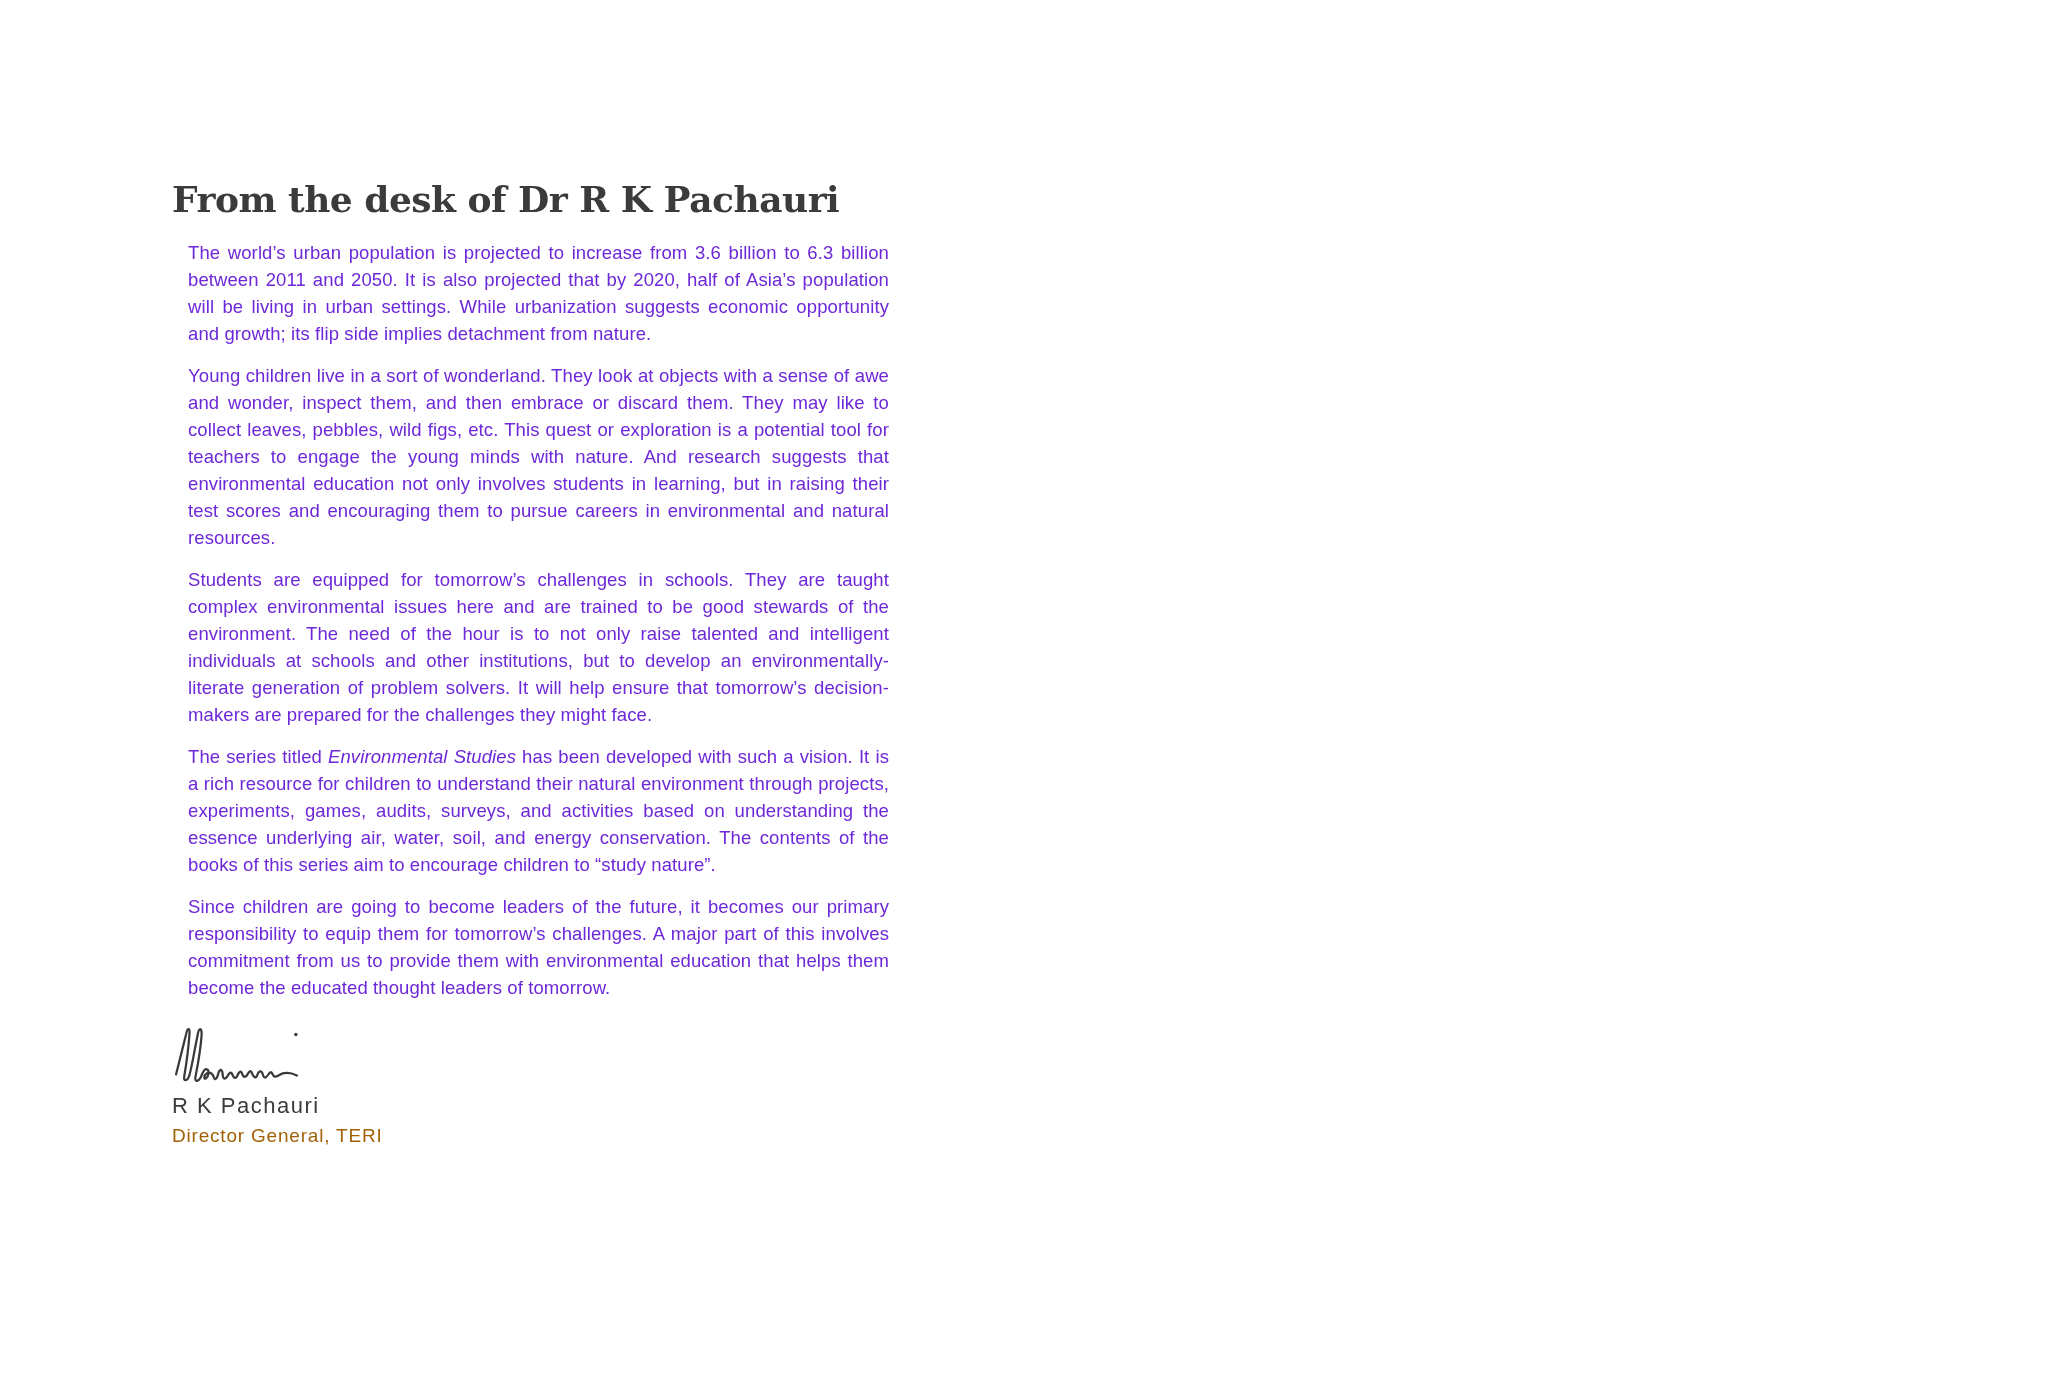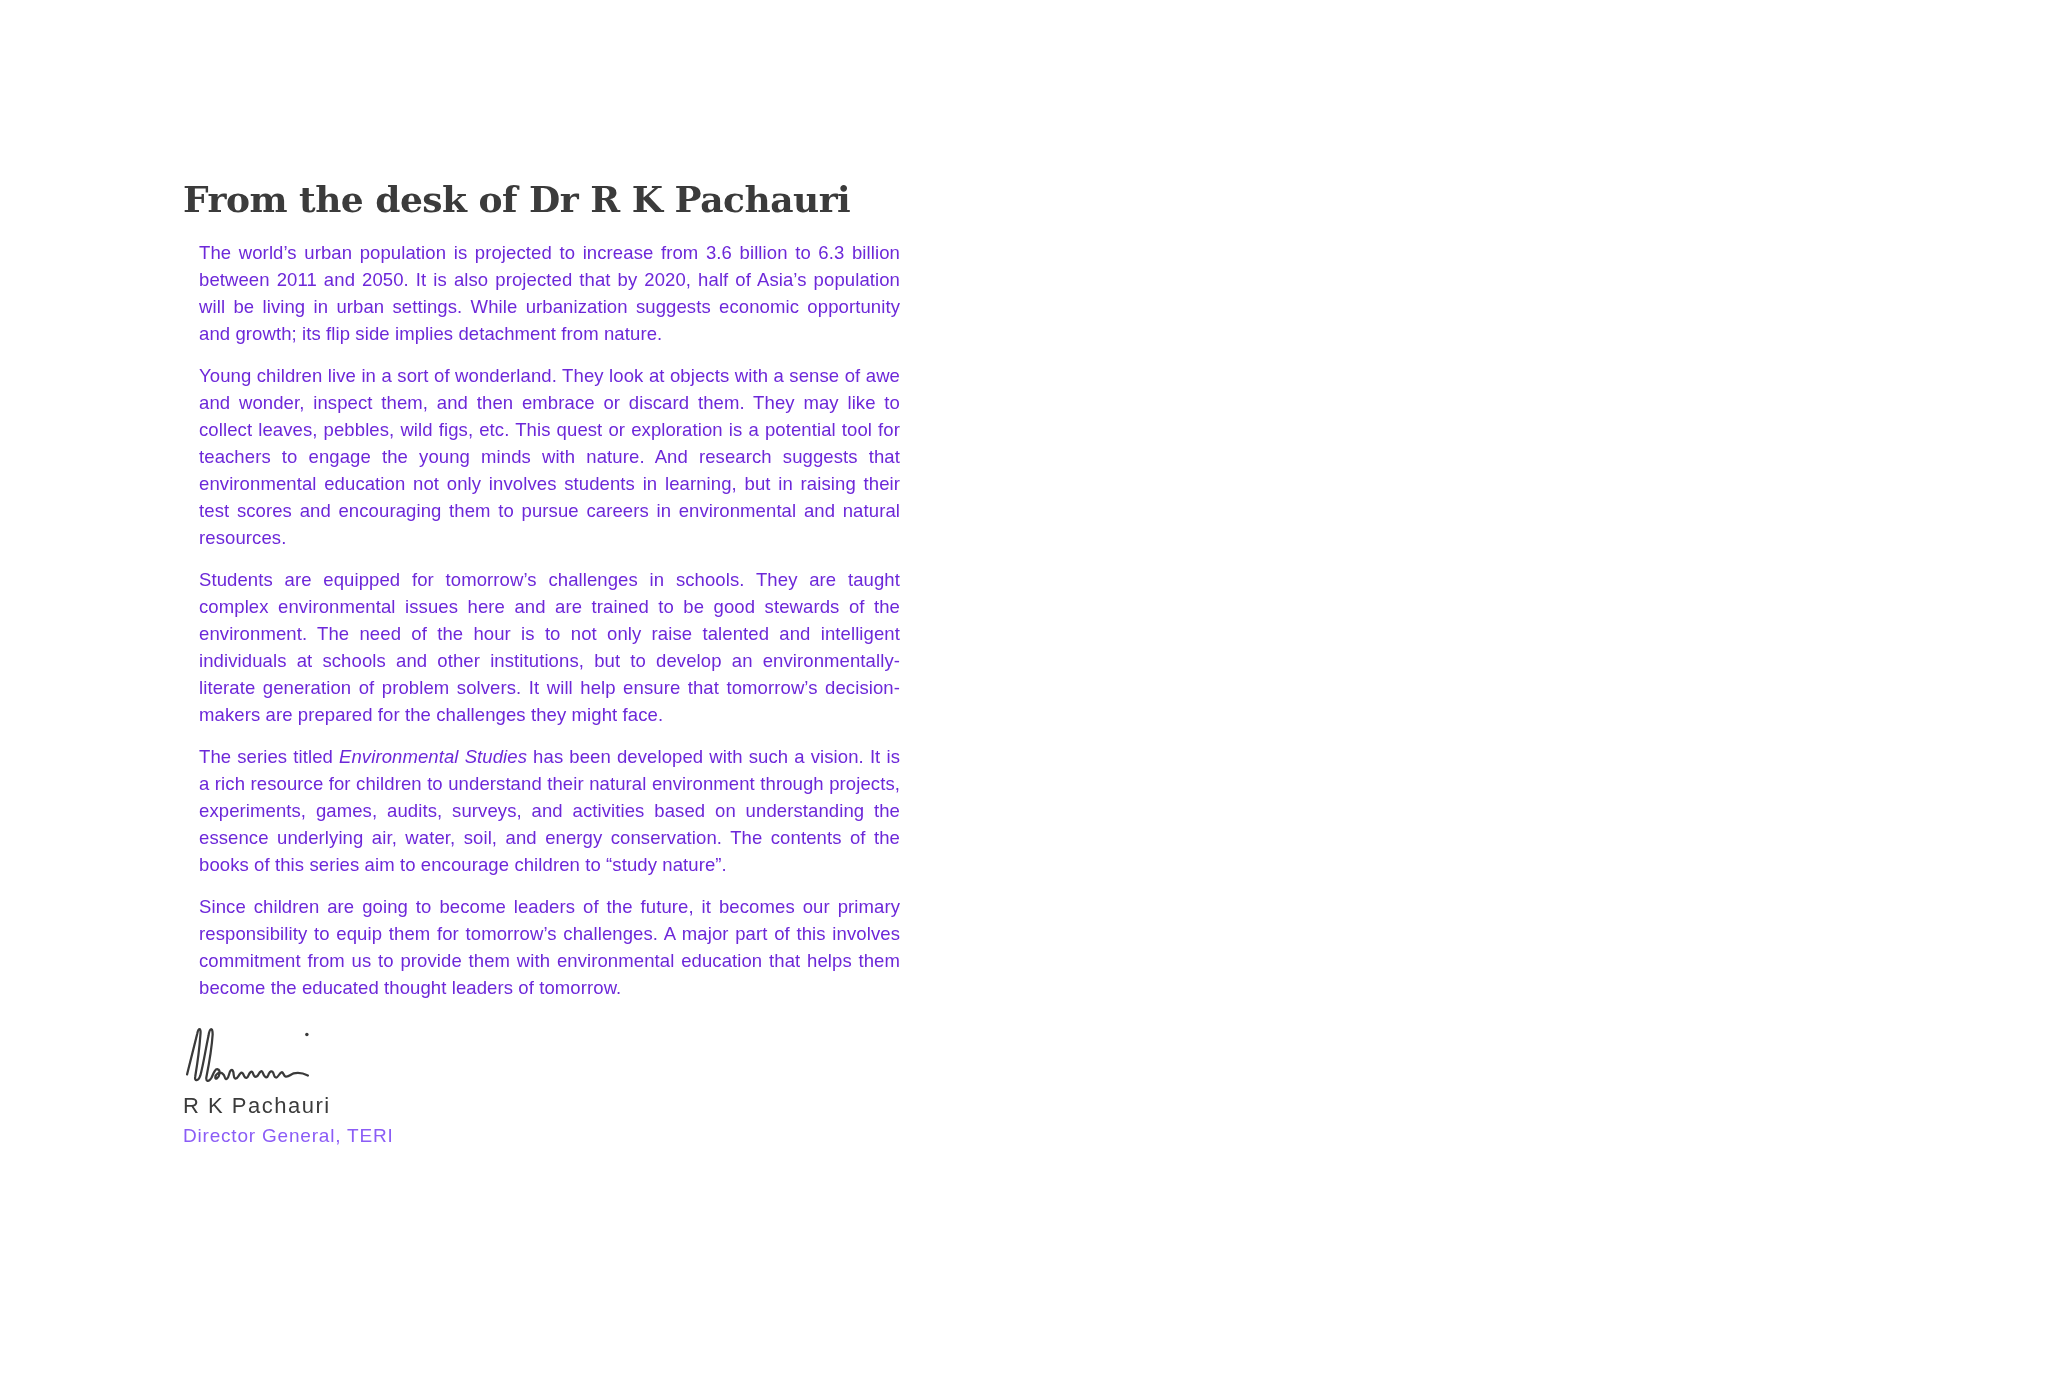--- a/index.html
+++ b/index.html
@@ -10,21 +10,21 @@
   .page {
     position: relative;
     width: 2050px;
     height: 1390px;
     background: #ffffff;
     overflow: hidden;
     font-family: "Liberation Sans", sans-serif;
   }
   .content-column {
     position: absolute;
-    left: 183px;
+    left: 172px;
     top: 180px;
     width: 717px;
   }
   .page-title {
     margin: 0 0 20px 0;
     font-family: "DejaVu Serif", serif;
     font-weight: bold;
     font-size: 36px;
     line-height: 1.08;
     letter-spacing: -0.5px;
@@ -51,21 +51,21 @@
     margin: 6px 0 0 0;
     font-size: 22px;
     font-weight: normal;
     letter-spacing: 1.5px;
     color: #3b3b3b;
   }
   .signatory-role {
     margin: 6px 0 0 0;
     font-size: 19px;
     letter-spacing: 0.8px;
-    color: #8b5cf6;
+    color: #a16207;
   }
 </style>
 </head>
 <body>
 
 <div class="page">
   <div class="content-column">
 
     <h1 class="page-title">From the desk of Dr R K Pachauri</h1>
 

